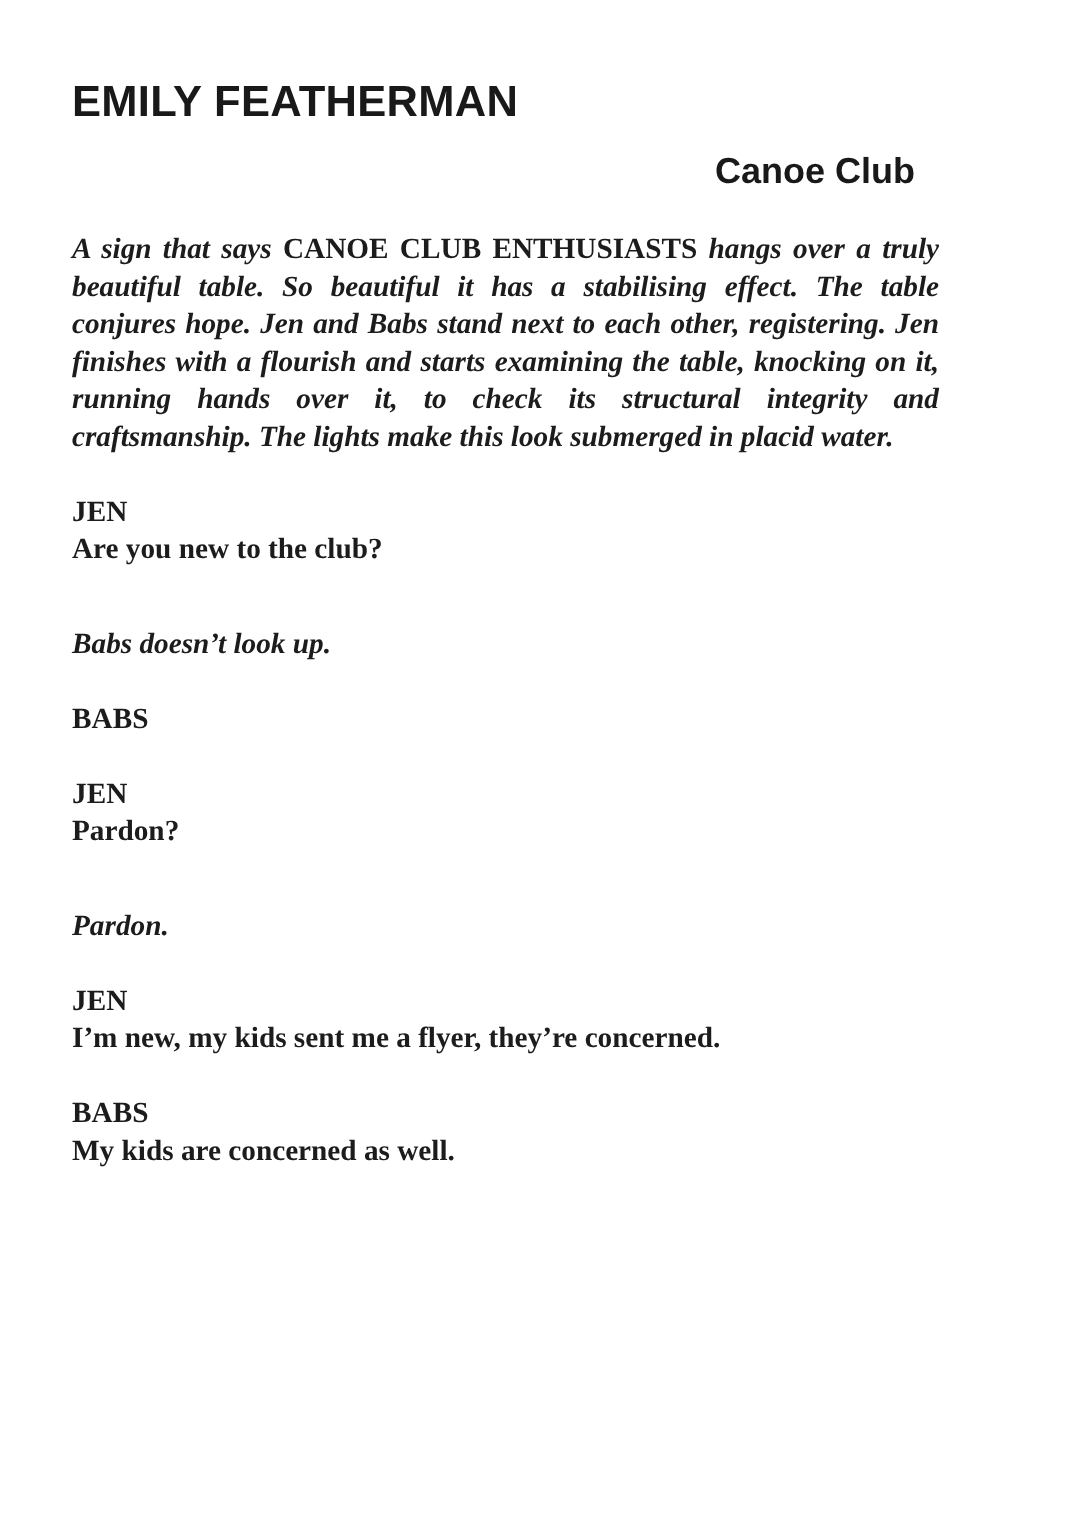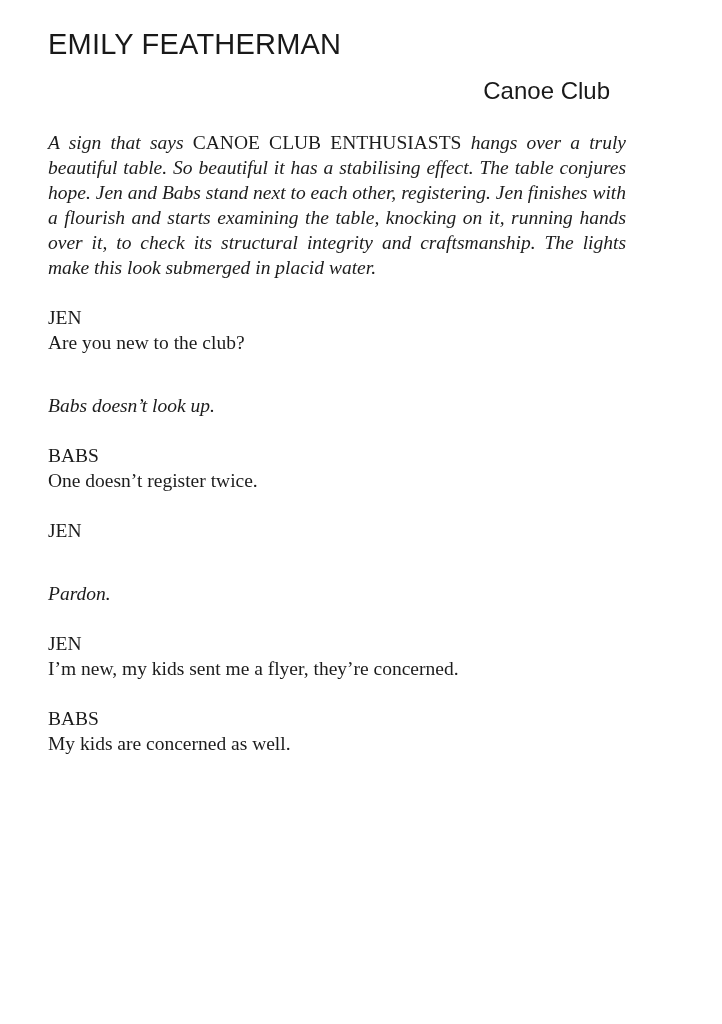--- a/index.html
+++ b/index.html
@@ -13,21 +13,22 @@
     height: 1024px;
     background: #ffffff;
     color: #1c1c1c;
     font-family: "Liberation Serif", serif;
     font-size: 19.5px;
     line-height: 25px;
     overflow: hidden;
     box-sizing: border-box;
   }
   .content {
-    padding: 28px 96px 0 48px; 
+    padding: 52px 96px 0 48px; 
+    font-weight: bold;
   }
   .author {
     font-family: "Liberation Sans", sans-serif;
     font-size: 29px;
     line-height: 1.15;
     letter-spacing: 0.2px;
     color: #191919;
   }
   .title {
     font-family: "Liberation Sans", sans-serif;
@@ -88,25 +89,25 @@
 
     <div class="block">
       <div class="speaker">JEN</div>
       <div class="line">Are you new to the club?</div>
     </div>
 
     <div class="direction">Babs doesn’t look up.</div>
 
     <div class="block">
       <div class="speaker">BABS</div>
-      <div class="line">One doesn’t register twice.</div>
     </div>
 
     <div class="block">
       <div class="speaker">JEN</div>
+      <div class="line">Pardon?</div>
     </div>
 
     <div class="direction">Pardon.</div>
 
     <div class="block">
       <div class="speaker">JEN</div>
       <div class="line">I’m new, my kids sent me a flyer, they’re concerned.</div>
     </div>
 
     <div class="block">

